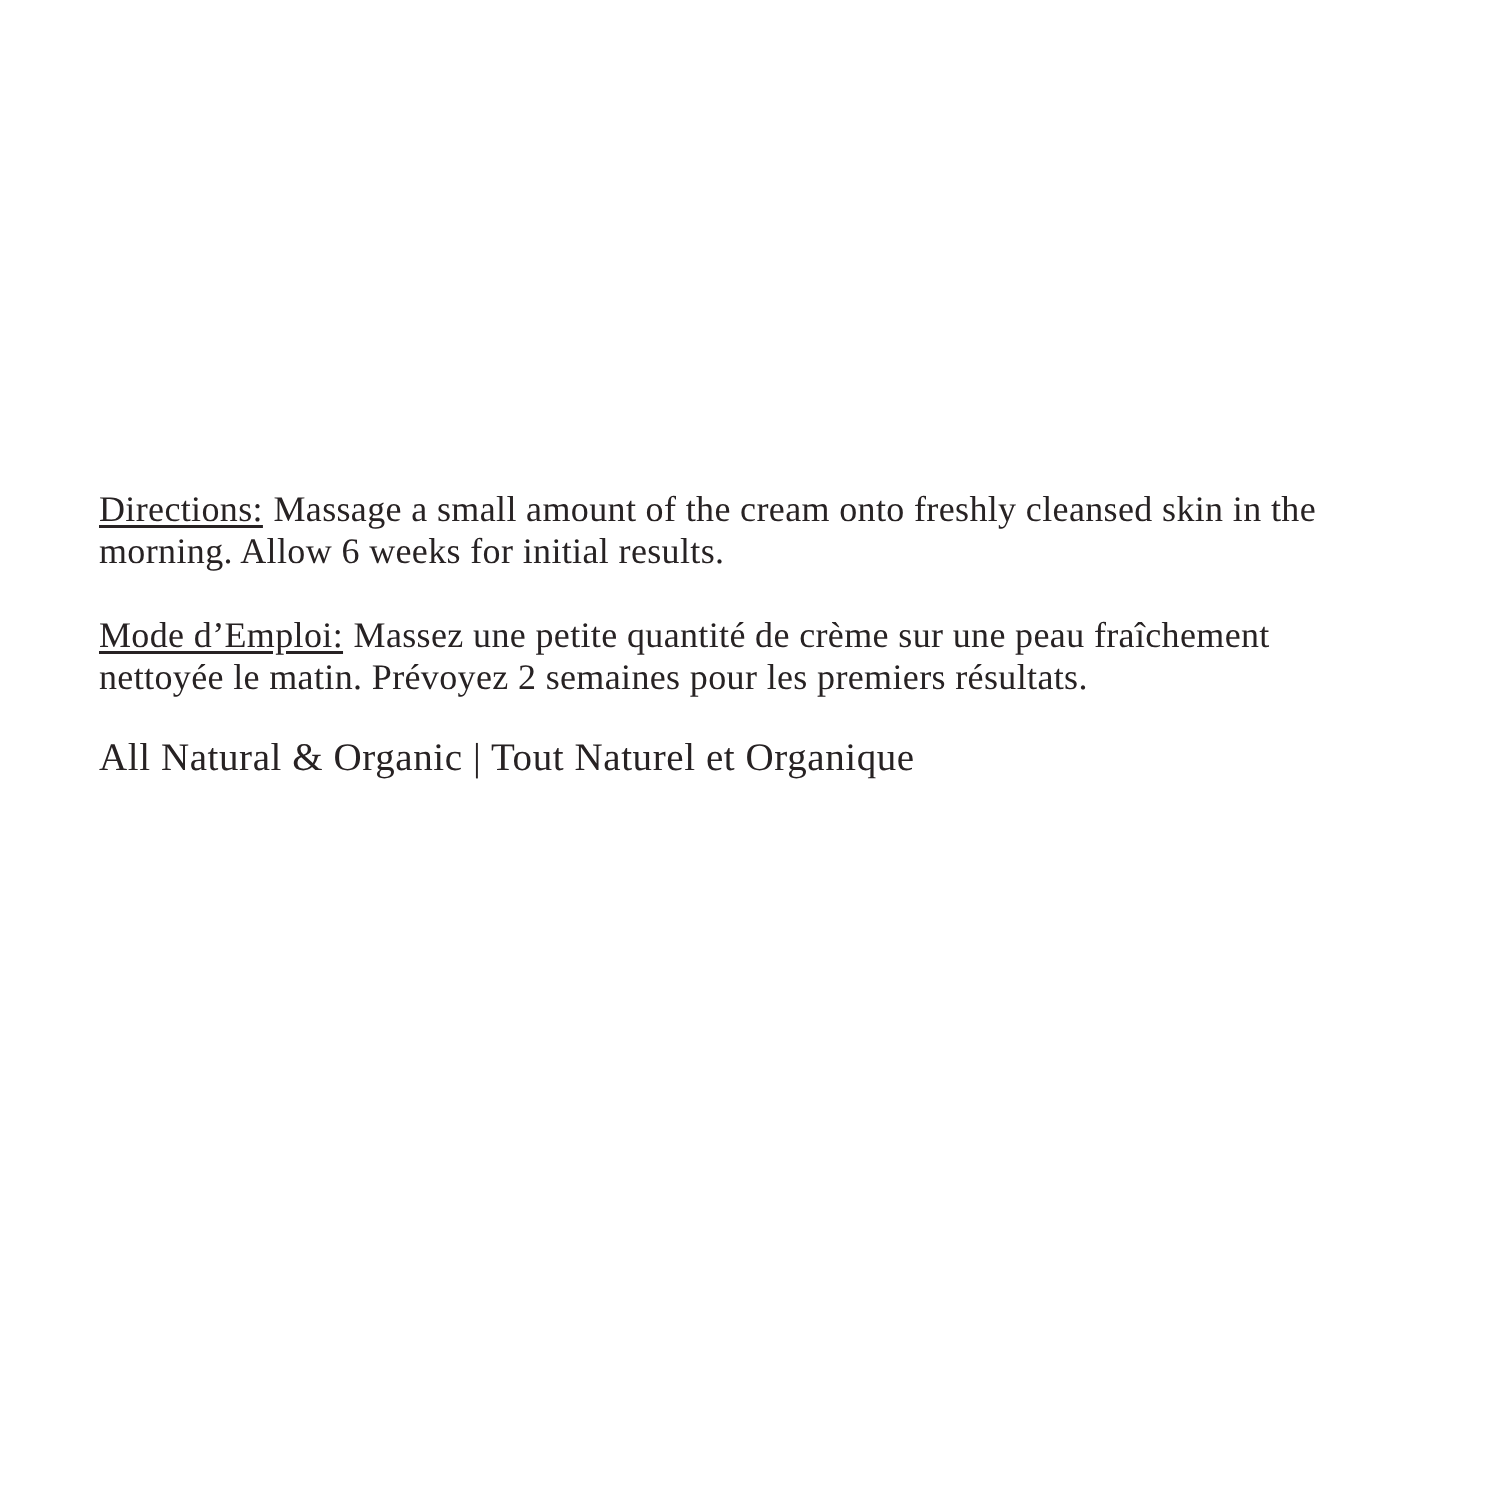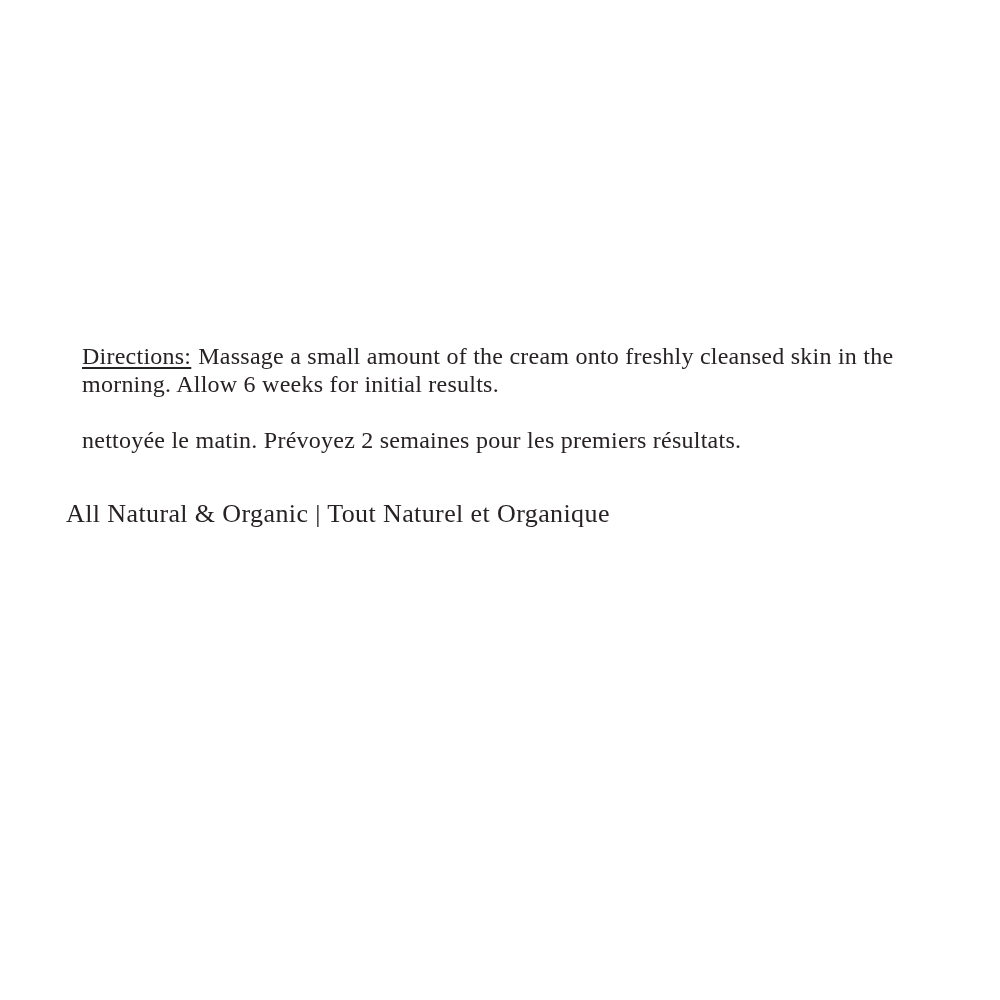--- a/index.html
+++ b/index.html
@@ -18,53 +18,56 @@
   .label-sheet {
     position: absolute;
     left: 66px;
     top: 326px;
     width: 880px;
   }
   .paragraph {
     font-size: 24px;
     line-height: 28px;
     letter-spacing: 0.01em;
-    margin: 16px;
+    margin: 0;
   }
   .paragraph + .paragraph {
     margin-top: 28px;
   }
   .line {
     white-space: nowrap;
   }
   .lead {
     text-decoration: underline;
     text-decoration-thickness: 1.5px;
     text-underline-offset: 3px;
     margin-right: 7px;
   }
   .tagline {
-    margin-top: 45px;
+    margin-top: 24px;
     font-size: 26px;
     line-height: 30px;
     letter-spacing: 0.015em;
     white-space: nowrap;
   }
 </style>
 </head>
 <body>
 
 <div class="label-sheet">
 
   <section class="paragraph">
     <div class="line">
       <span class="lead">Directions:</span><span>Massage a small amount of the cream onto freshly cleansed skin in the</span>
     </div>
     <div class="line">morning. Allow 6 weeks for initial results.</div>
   </section>
 
   <section class="paragraph">
+    <div class="line">
+      <span class="lead">Mode d’Emploi:</span><span>Massez une petite quantité de crème sur une peau fraîchement</span>
+    </div>
     <div class="line">nettoyée le matin. Prévoyez 2 semaines pour les premiers résultats.</div>
   </section>
 
   <div class="tagline">All Natural &amp; Organic | Tout Naturel et Organique</div>
 
 </div>
 
 </body></html>

